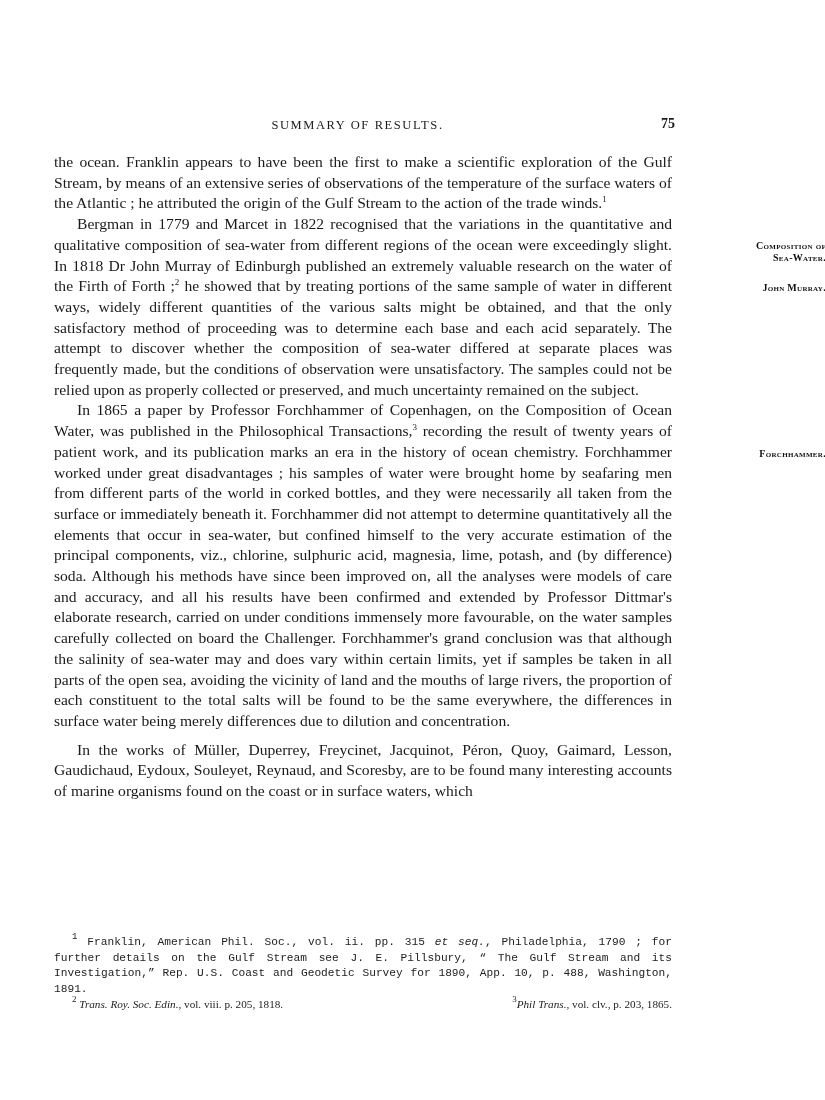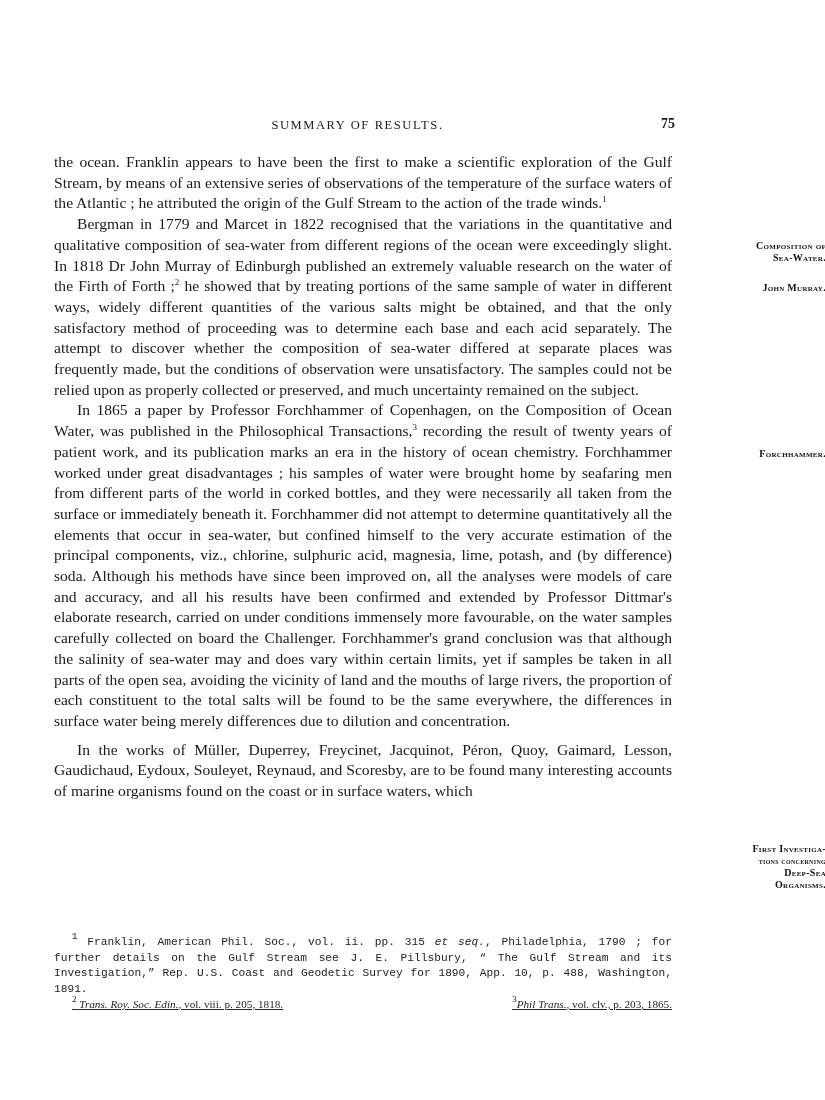--- a/index.html
+++ b/index.html
@@ -33,21 +33,21 @@
       font-variant: small-caps; letter-spacing: 0.3px; color: #111; text-align: right;
     }
     .margin-note .line { display: block; }
     .margin-note .tight { font-size: 8.5px; }
     .footnotes {
       position: absolute; left: 54px; top: 935px; width: 618px;
       font-size: 11.2px; line-height: 15.5px; text-align: justify; color: #222;
     }
     .footnotes p { margin: 0; }
     .footnotes .fn-indent { text-indent: 18px; font-family: Liberation Mono, monospace; }
-    .footnotes .row { display: flex; justify-content: space-between; padding-left: 18px; text-decoration: underline; }
+    .footnotes .row { display: flex; justify-content: space-between; padding-left: 18px; }
     .footnotes i { font-style: italic; }
   </style>
 </head>
 <body>
 
 <div class="page">
 
   <div class="running-head">
     <span class="running-title">SUMMARY OF RESULTS.</span>
     <span class="page-number">75</span>
@@ -69,26 +69,20 @@
   </div>
 
   <div class="margin-note" style="top:282px;">
     <span class="line">John Murray.</span>
   </div>
 
   <div class="margin-note" style="top:448px;">
     <span class="line">Forchhammer.</span>
   </div>
 
-  <div class="margin-note" style="top:843px;">
-    <span class="line">First Investiga-</span>
-    <span class="line tight" style="padding-left:18px;">tions concerning</span>
-    <span class="line" style="padding-left:2px;">Deep-Sea</span>
-    <span class="line">Organisms.</span>
-  </div>
 
   <div class="footnotes">
     <p class="fn-indent"><sup>1</sup> <span>Franklin, American Phil. Soc., vol. ii. pp. 315 </span><i>et seq.</i><span>, Philadelphia, 1790 ; for further details on the Gulf Stream see J. E. Pillsbury, “ The Gulf Stream and its Investigation,” Rep. U.S. Coast and Geodetic Survey for 1890, App. 10, p. 488, Washington, 1891.</span></p>
     <div class="row">
       <span><sup>2</sup> <i>Trans. Roy. Soc. Edin.</i><span>, vol. viii. p. 205, 1818.</span></span>
       <span><sup>3</sup><i>Phil Trans.</i><span>, vol. clv., p. 203, 1865.</span></span>
     </div>
   </div>
 
 </div>

